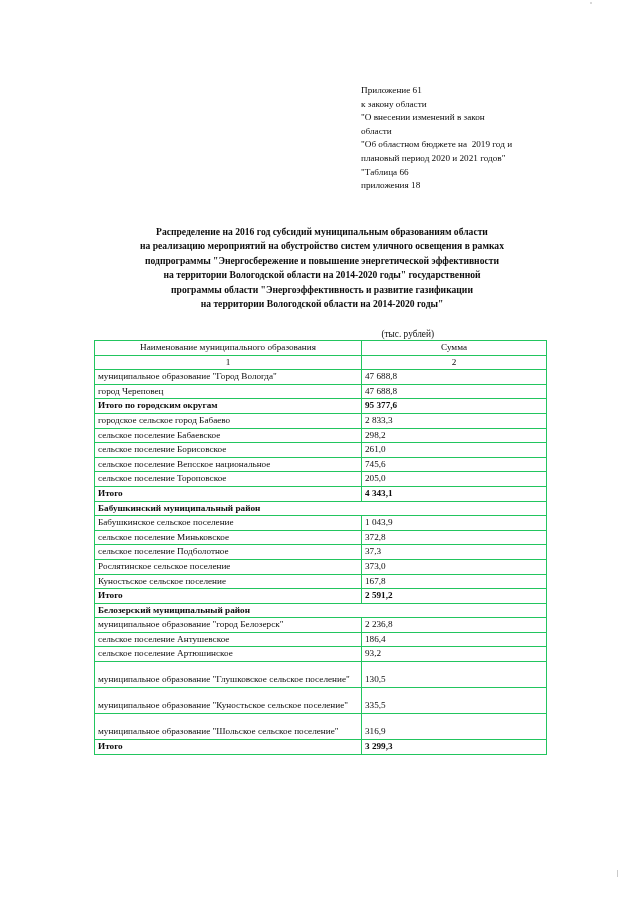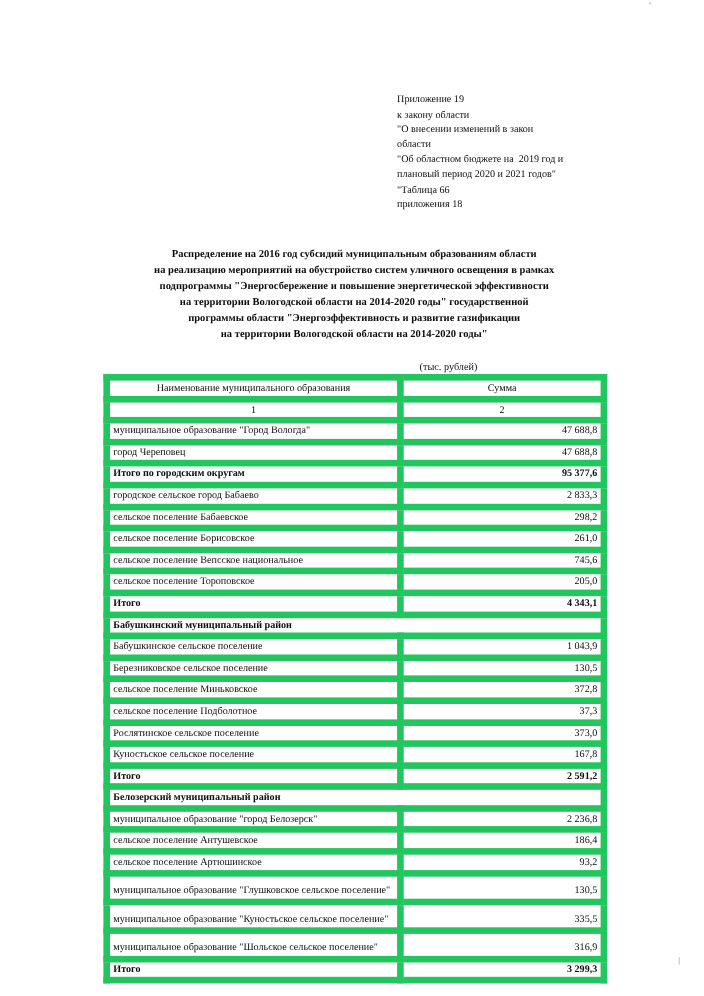--- a/index.html
+++ b/index.html
@@ -57,42 +57,42 @@
   table.budget {
     position: absolute;
     left: 94px;
     top: 340px;
     width: 452px;
     border-collapse: collapse;
     font-size: 9.2px;
     table-layout: fixed;
   }
   table.budget td, table.budget th {
-    border: 6px solid #22c55e;
+    border: 1px solid #22c55e;
     padding: 1px 3px 1px 3px;
     vertical-align: bottom;
     font-weight: normal;
     line-height: 11.6px;
     height: 14px;
   }
   col.c-name { width: 267px; }
   col.c-sum  { width: 185px; }
 
   .th-name, .th-sum {
     text-align: center;
     vertical-align: middle;
     height: 16px;
   }
   .numrow td {
     text-align: center;
     height: 13px;
     vertical-align: middle;
   }
   td.name { text-align: left; }
-  td.sum  { text-align: right; padding-right: 5px; }
+  td.sum  { padding-right: 5px; }
   tr.section td {
     font-weight: bold;
     text-align: left;
   }
   tr.total td { font-weight: bold; }
   tr.tall td { height: 26px; }
   td.name-wrap {
     white-space: normal;
     vertical-align: top;
     line-height: 11.8px;
@@ -114,21 +114,21 @@
   }
 </style>
 </head>
 <body>
 
 <div class="page">
 
   <div class="speck-top"></div>
 
   <div class="ref-block">
-    <div>Приложение 19</div>
+    <div>Приложение 61</div>
     <div>к закону области</div>
     <div>"О внесении изменений в закон</div>
     <div>области</div>
     <div>"Об областном бюджете на  2019 год и</div>
     <div>плановый период 2020 и 2021 годов"</div>
     <div>"Таблица 66</div>
     <div>приложения 18</div>
   </div>
 
   <div class="doc-title">
@@ -195,24 +195,20 @@
           <td class="sum">4 343,1</td>
         </tr>
         <tr class="section">
           <td colspan="2">Бабушкинский муниципальный район</td>
         </tr>
         <tr>
           <td class="name">Бабушкинское сельское поселение</td>
           <td class="sum">1 043,9</td>
         </tr>
         <tr>
-          <td class="name">Березниковское сельское поселение</td>
-          <td class="sum">130,5</td>
-        </tr>
-        <tr>
           <td class="name">сельское поселение Миньковское</td>
           <td class="sum">372,8</td>
         </tr>
         <tr>
           <td class="name">сельское поселение Подболотное</td>
           <td class="sum">37,3</td>
         </tr>
         <tr>
           <td class="name">Рослятинское сельское поселение</td>
           <td class="sum">373,0</td>

